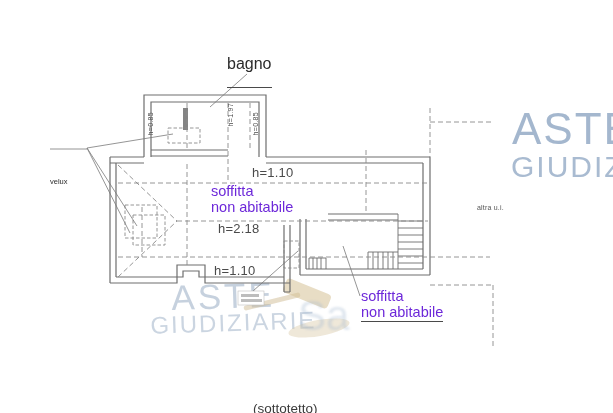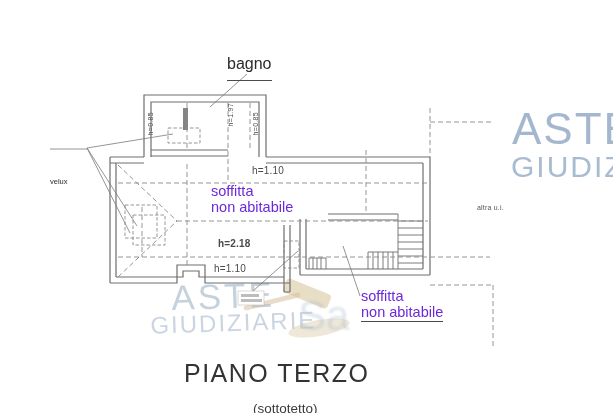--- a/index.html
+++ b/index.html
@@ -3,21 +3,21 @@
 <meta charset="utf-8">
 <style>
   html,body{margin:0;padding:0;background:#fff;}
   #stage{position:relative;width:613px;height:413px;background:#ffffff;overflow:hidden;
          font-family:"Liberation Sans", sans-serif;}
   #stage *{box-sizing:border-box;}
   .abs{position:absolute;white-space:nowrap;}
   
   #plan-svg{position:absolute;left:0;top:0;z-index:2;}
   .lbl{z-index:3;color:#2b2b2b;}
-  .dim{z-index:3;font-size:10px;color:#4a4a4a;letter-spacing:.2px;}
+  .dim{z-index:3;font-size:13px;color:#4a4a4a;letter-spacing:.2px;}
   .vdim{z-index:3;font-size:7px;color:#4a4a4a;writing-mode:vertical-rl;transform:rotate(180deg);letter-spacing:.3px;}
   .room{font-size:14.5px;line-height:16px;color:#6d28d9;}
   .underline{border-bottom:1.2px solid #4a4a4a;padding-bottom:1px;}
   
   .wm{z-index:1;font-weight:400;}
   .wm-right-1{left:512px;top:104px;font-size:44px;letter-spacing:2px;color:rgba(148,170,198,.85);}
   .wm-right-2{left:511px;top:150px;font-size:30px;letter-spacing:2px;color:rgba(148,170,198,.8);}
   .wm-bl{left:150px;top:275px;width:220px;height:75px;transform:rotate(-2deg);}
   .wm-bl-1{left:22px;top:0;font-size:35px;letter-spacing:3px;color:rgba(160,178,200,.6);}
   .wm-bl-2{left:0;top:33px;font-size:24px;letter-spacing:2px;color:rgba(160,178,200,.55);}
@@ -113,41 +113,40 @@
       <path d="M244,299 L298,251"></path>
     </g>
 
     <g>
       <rect x="238" y="291" width="26" height="14" fill="#ffffff" stroke="#c0c0c0" stroke-width="0.6"></rect>
       <rect x="241" y="294" width="18" height="3" fill="#9a9a9a" opacity="0.65"></rect>
       <rect x="241" y="299" width="21" height="3" fill="#9a9a9a" opacity="0.65"></rect>
     </g>
   </svg>
 
-  <div class="abs lbl" style="left:227px;top:55px;font-size:16px;border-bottom:1.2px solid #4a4a4a;padding-bottom:7px;">bagno</div>
+  <div class="abs lbl" style="left:227px;top:55px;font-size:16px;border-bottom:1.2px solid #4a4a4a;padding-bottom:14px;">bagno</div>
 
   <div class="abs lbl" style="left:50px;top:141px;font-size:7.5px;z-index:3;margin-top:36px;">velux</div>
 
   <div class="abs vdim" style="left:147px;top:112px;">h=0.85</div>
   <div class="abs vdim" style="left:227px;top:103px;">h=1.97</div>
   <div class="abs vdim" style="left:252px;top:112px;">h=0.85</div>
 
   <div class="abs dim" style="left:252px;top:165px;">h=1.10</div>
 
   <div class="abs room" style="left:211px;top:183px;z-index:3;">
     <div>soffitta</div>
     <div>non abitabile</div>
   </div>
 
-  <div class="abs dim" style="left:218px;top:238px;font-weight:bold;">h=2.18</div>
+  <div class="abs dim" style="left:218px;top:221px;">h=2.18</div>
   <div class="abs dim" style="left:214px;top:263px;">h=1.10</div>
 
   <div class="abs room" style="left:361px;top:288px;z-index:3;">
     <div>soffitta</div>
     <div class="underline">non abitabile</div>
   </div>
 
   <div class="abs dim" style="left:477px;top:204px;font-size:7px;color:#555;">altra u.i.</div>
 
-  <div class="abs title">PIANO TERZO</div>
   <div class="abs subtitle">(sottotetto)</div>
 
 </div>
 
 </body></html>

